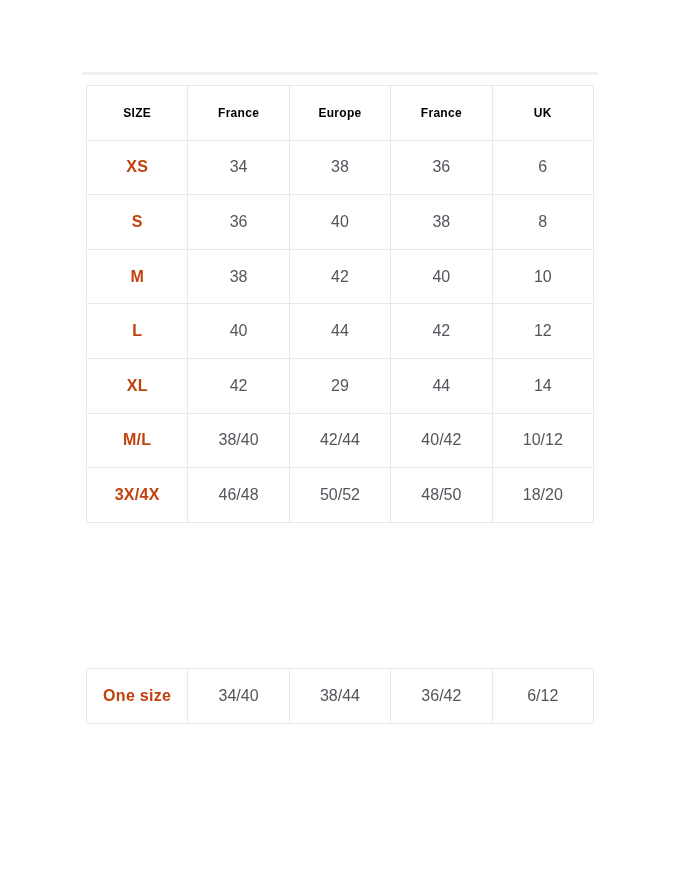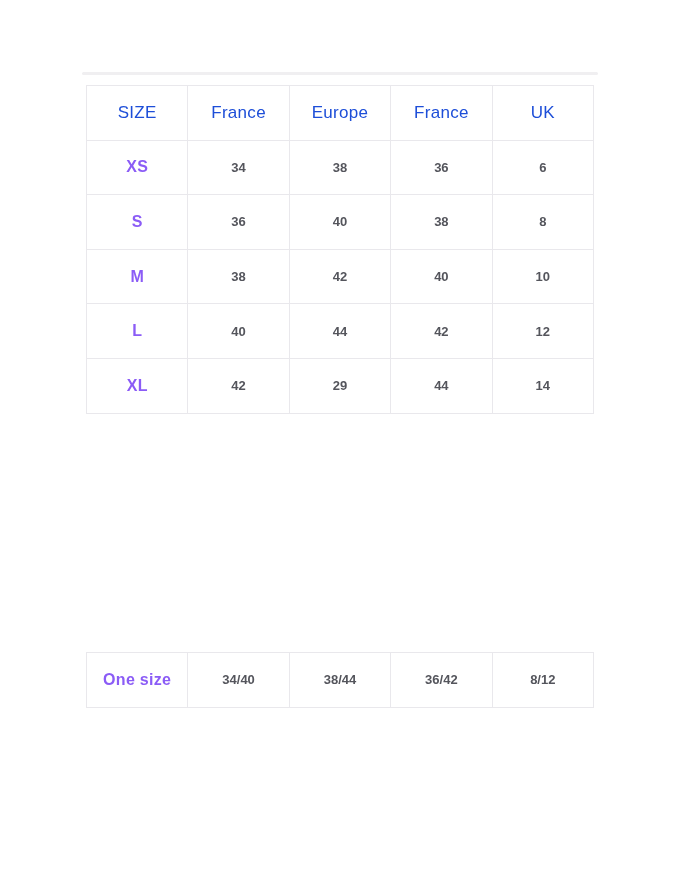--- a/index.html
+++ b/index.html
@@ -24,44 +24,44 @@
   }
   table.size-table {
     position: absolute;
     left: 86px;
     width: 508px;
     border-collapse: collapse;
     table-layout: fixed;
     background: #ffffff;
   }
   table.t1 { top: 85px; }
-  table.t2 { top: 652px; }
+  table.t2 { top: 668px; }
   .size-table col { width: 20%; }
   .size-table tr { height: 54.6px; }
   .size-table th, .size-table td {
     border: 1px solid #e9e8ec;
     text-align: center;
     vertical-align: middle;
     padding: 0;
   }
   .size-table th {
-    font-size: 17px;
-    font-weight: 400;
-    color: #1d4ed8;
+    font-size: 12px;
+    font-weight: 700;
+    color: #000000;
     letter-spacing: 0.3px;
   }
   .size-table td {
-    font-size: 13px;
-    font-weight: 700;
+    font-size: 16px;
+    font-weight: 400;
     color: #54555c;
   }
   .size-table td.row-label {
     font-size: 16px;
     font-weight: 700;
-    color: #8b5cf6;
+    color: #c2410c;
     letter-spacing: 0.3px;
   }
 </style>
 </head>
 <body>
 
 <div class="page">
 
   <div class="shadow-line"></div>
 
@@ -109,35 +109,49 @@
         <td>42</td>
         <td>12</td>
       </tr>
       <tr>
         <td class="row-label">XL</td>
         <td>42</td>
         <td>29</td>
         <td>44</td>
         <td>14</td>
       </tr>
+      <tr>
+        <td class="row-label">M/L</td>
+        <td>38/40</td>
+        <td>42/44</td>
+        <td>40/42</td>
+        <td>10/12</td>
+      </tr>
+      <tr>
+        <td class="row-label">3X/4X</td>
+        <td>46/48</td>
+        <td>50/52</td>
+        <td>48/50</td>
+        <td>18/20</td>
+      </tr>
     </tbody>
   </table>
 
   <table class="size-table t2">
     <colgroup>
         <col>
         <col>
         <col>
         <col>
         <col>
       </colgroup>
     <tbody>
       <tr>
         <td class="row-label">One size</td>
         <td>34/40</td>
         <td>38/44</td>
         <td>36/42</td>
-        <td>8/12</td>
+        <td>6/12</td>
       </tr>
     </tbody>
   </table>
 
 </div>
 
 </body></html>

